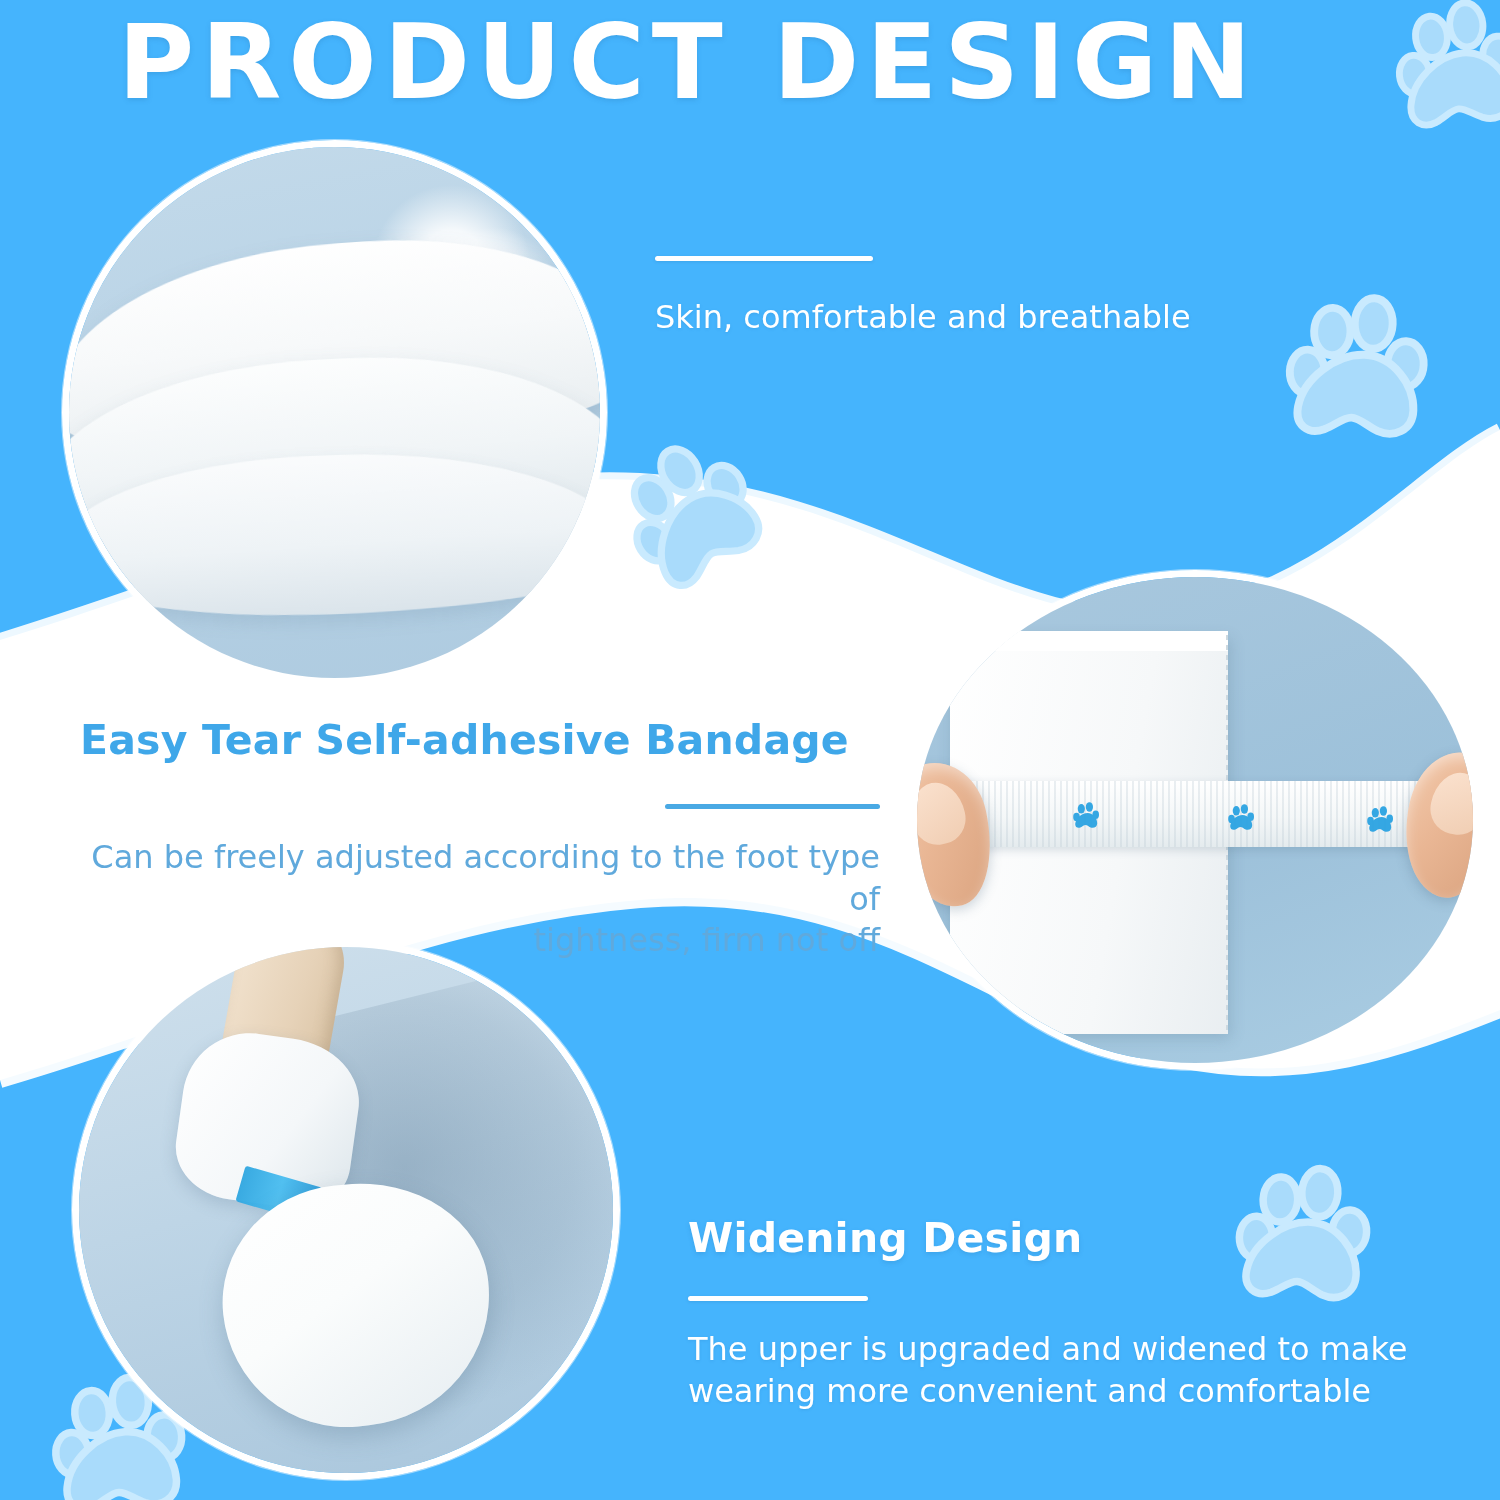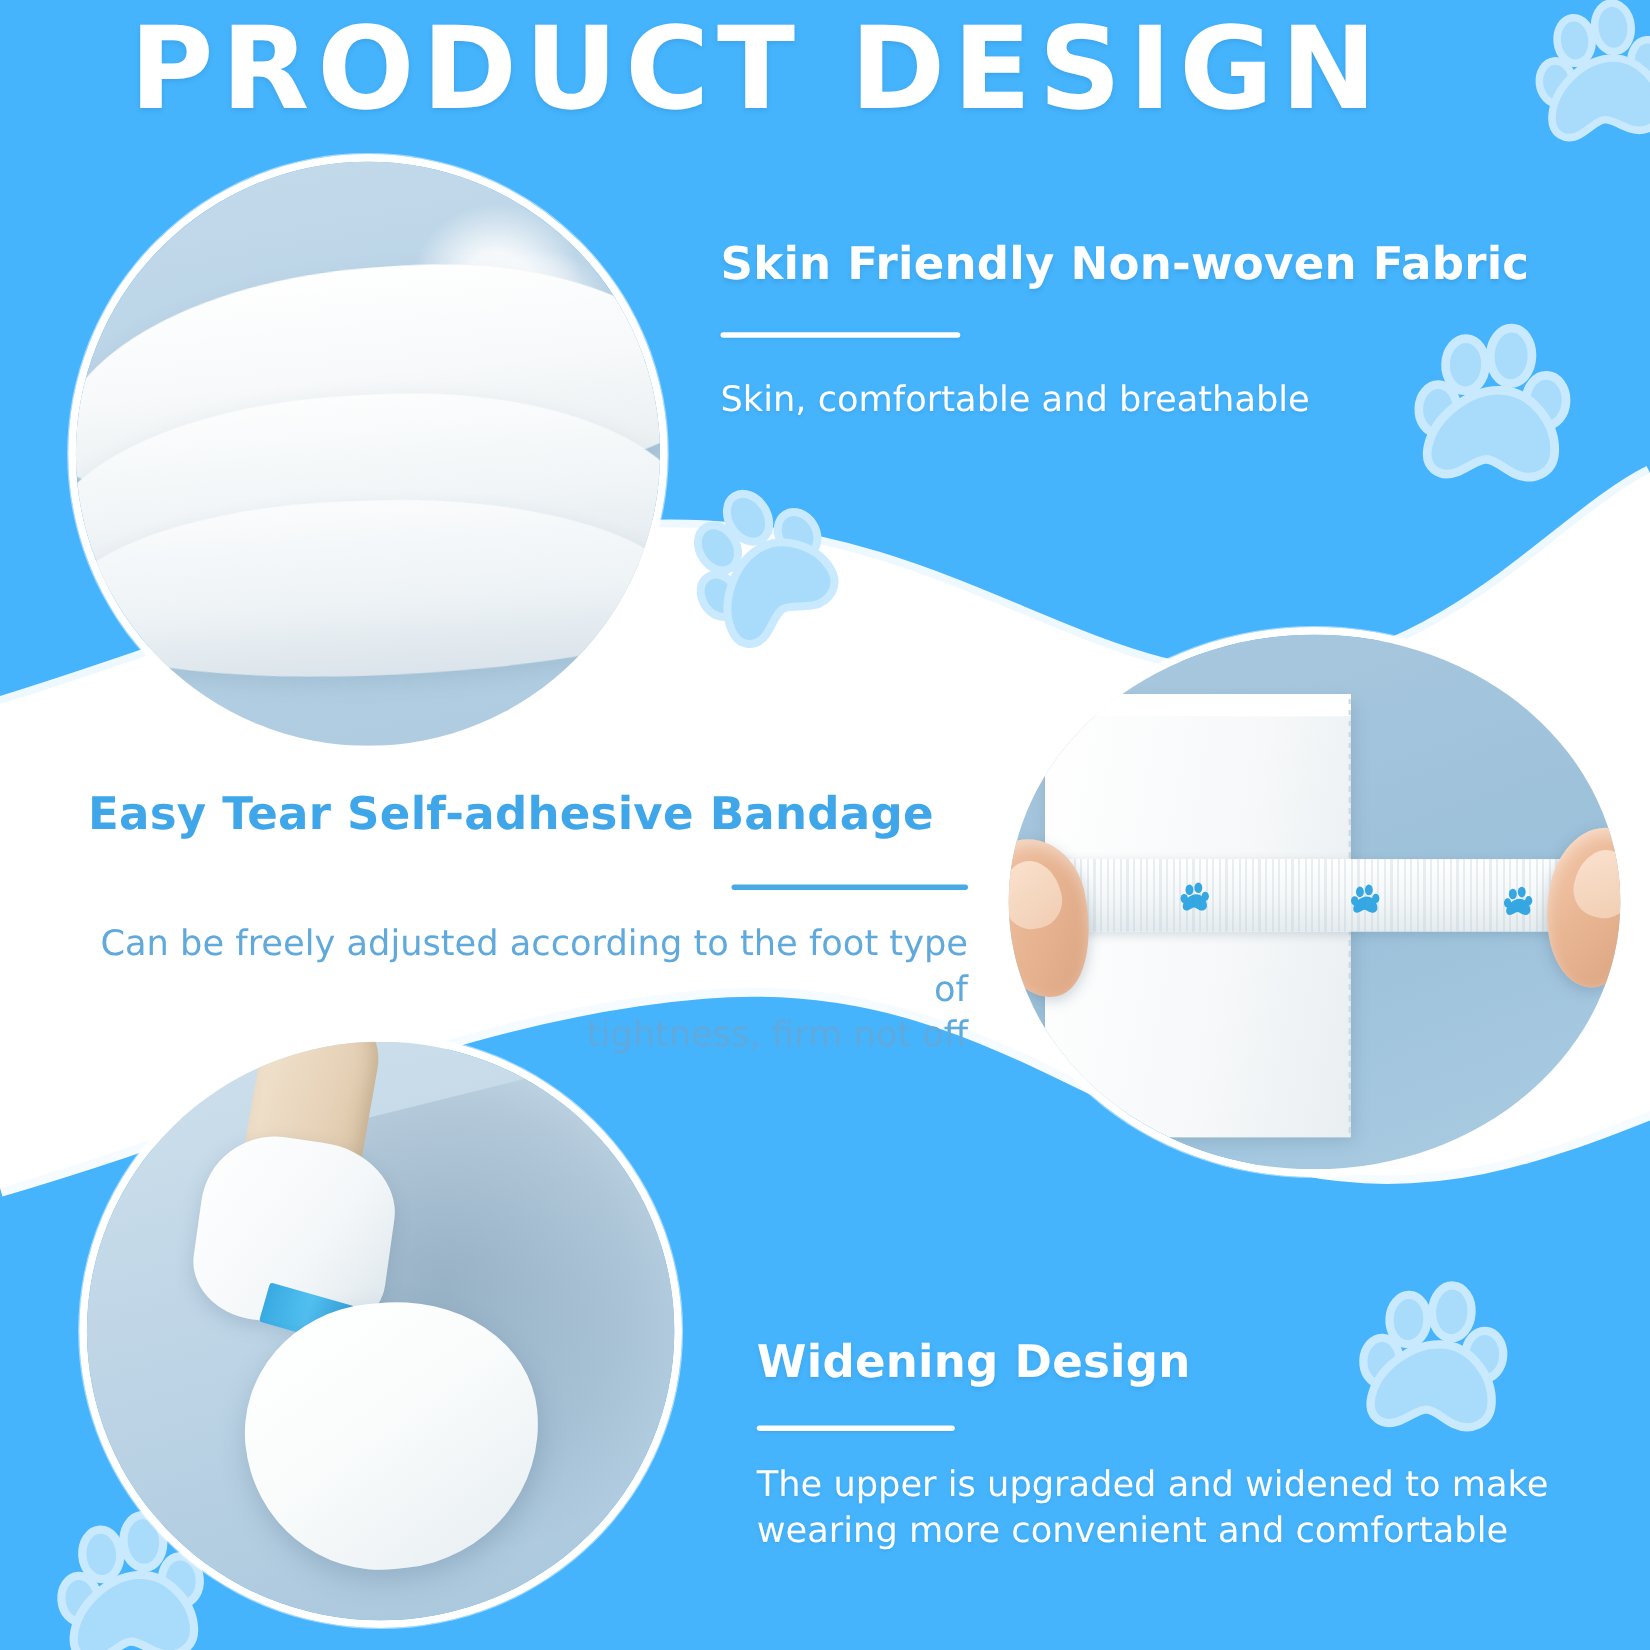--- a/index.html
+++ b/index.html
@@ -373,21 +373,20 @@
       <div class="p3-leg"></div>
       <div class="p3-cuff"></div>
       <div class="p3-band"></div>
       <div class="p3-boot"></div>
     </div>
   </div>
 
   <div class="title">PRODUCT DESIGN</div>
 
   <div class="blk on-blue" id="blk1">
-    <h2>Skin Friendly Non-woven Fabric</h2>
     <div class="rule"></div>
     <p>Skin, comfortable and breathable</p>
   </div>
 
   <div class="blk on-blue" id="blk3">
     <h2>Widening Design</h2>
     <div class="rule"></div>
     <p>
       <span>The upper is upgraded and widened to make</span><br>
       <span>wearing more convenient and comfortable</span>

